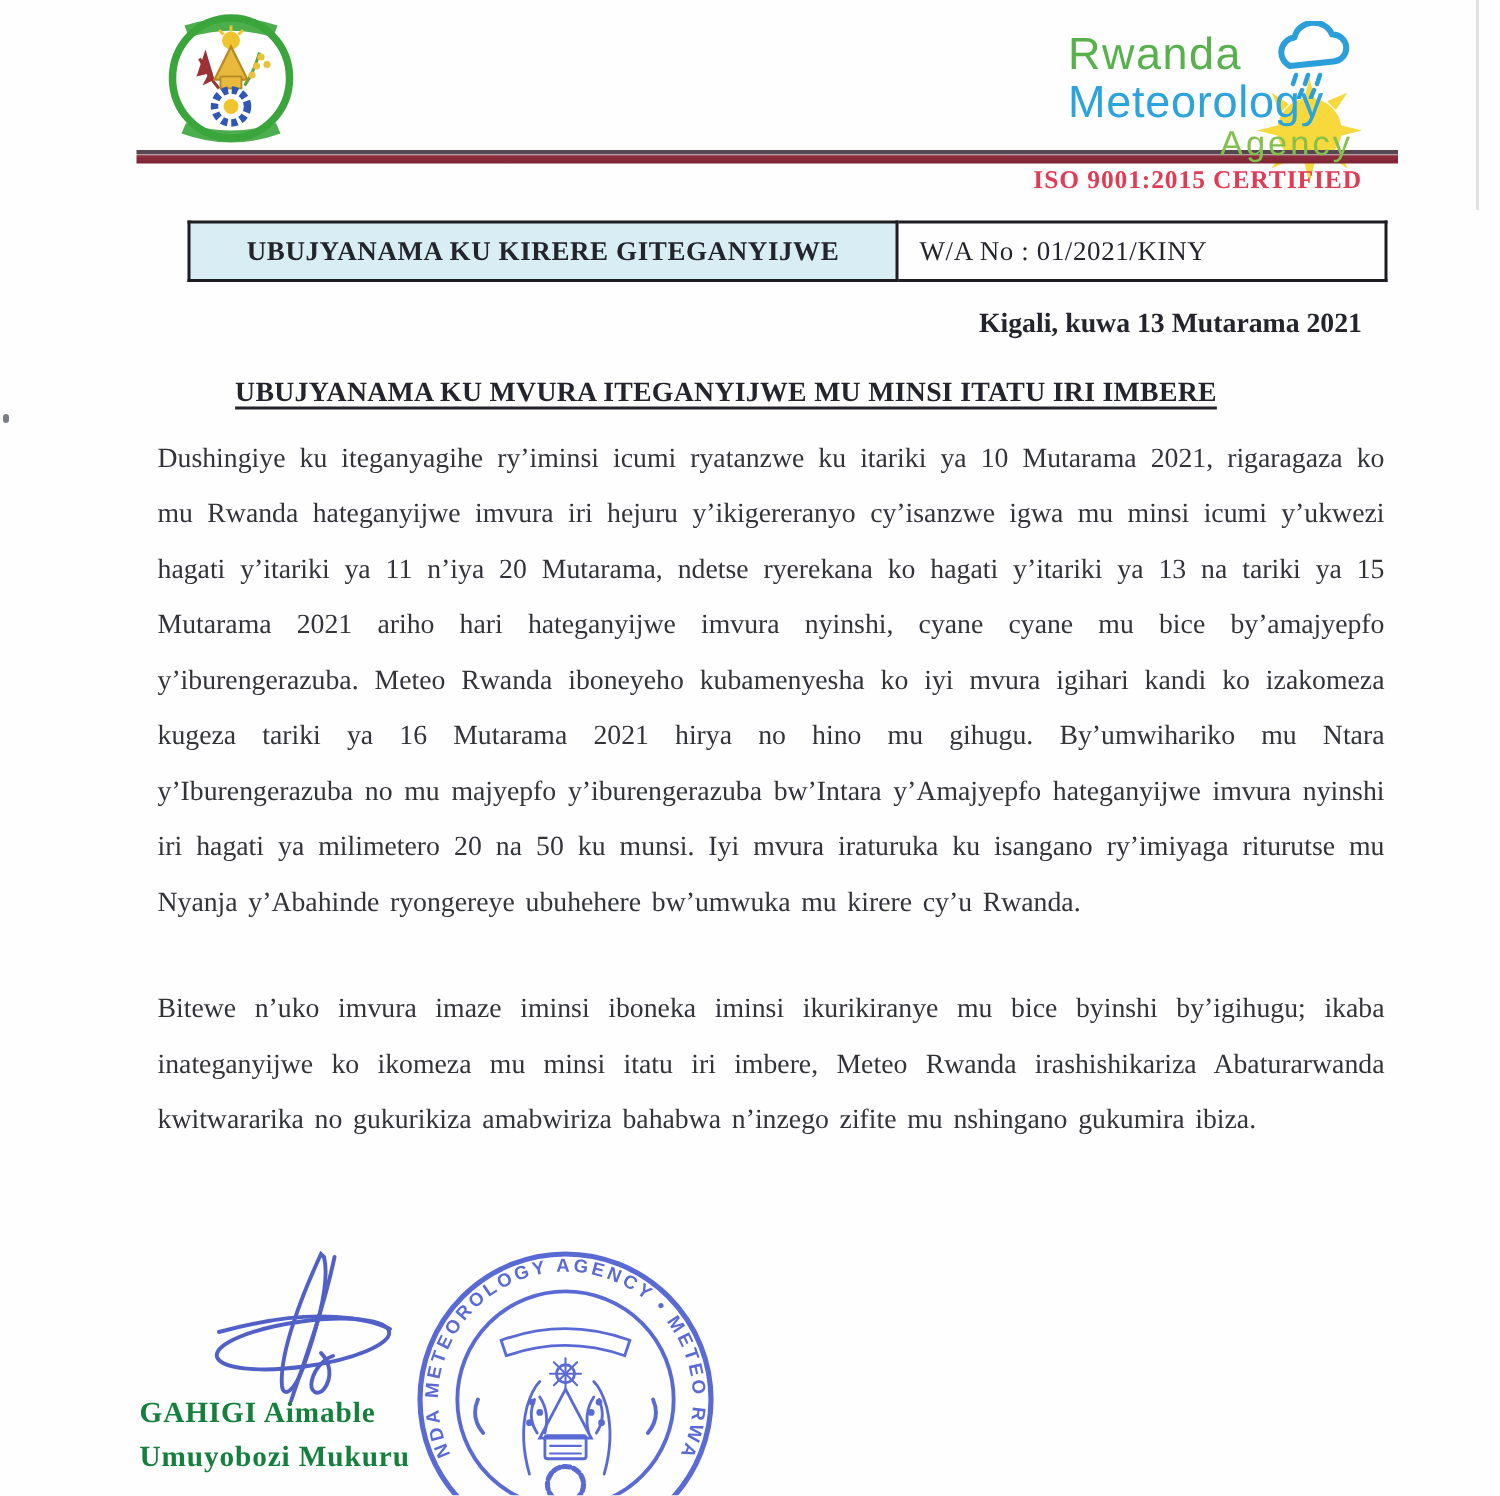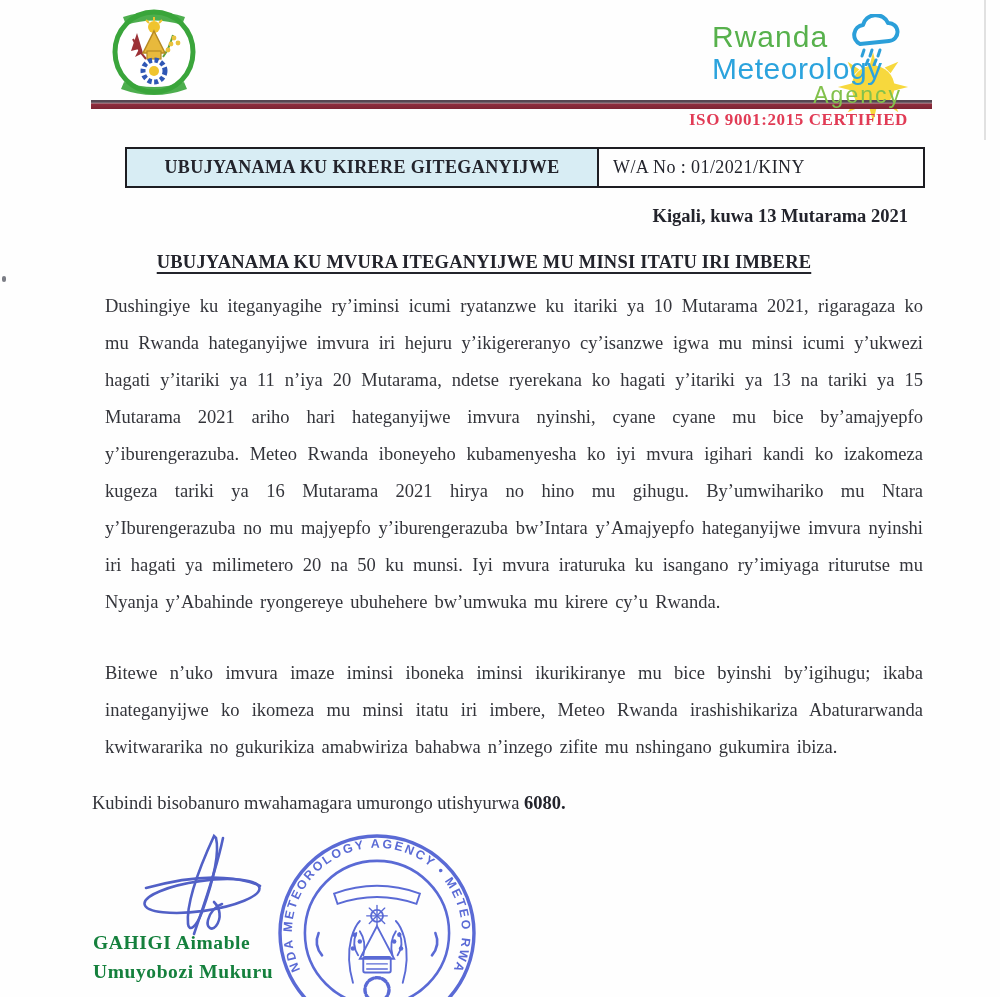--- a/index.html
+++ b/index.html
@@ -137,21 +137,20 @@
     </tr>
   </tbody>
     </table>
 
   <div class="dateline">Kigali, kuwa 13 Mutarama 2021</div>
 
   <div class="doc-title">UBUJYANAMA KU MVURA ITEGANYIJWE MU MINSI ITATU IRI IMBERE</div>
 
   <p class="para para-1">Dushingiye ku iteganyagihe ry’iminsi icumi ryatanzwe ku itariki ya 10 Mutarama 2021, rigaragaza ko mu Rwanda hateganyijwe imvura iri hejuru y’ikigereranyo cy’isanzwe igwa mu minsi icumi y’ukwezi  hagati y’itariki ya 11 n’iya 20 Mutarama, ndetse ryerekana ko hagati y’itariki ya 13 na tariki ya 15 Mutarama 2021 ariho hari hateganyijwe imvura nyinshi, cyane cyane mu bice by’amajyepfo y’iburengerazuba. Meteo Rwanda iboneyeho kubamenyesha ko iyi mvura igihari kandi ko izakomeza  kugeza tariki ya 16 Mutarama 2021 hirya no hino mu gihugu. By’umwihariko mu Ntara y’Iburengerazuba no mu majyepfo y’iburengerazuba bw’Intara y’Amajyepfo hateganyijwe imvura nyinshi iri hagati ya milimetero 20 na 50 ku munsi. Iyi mvura iraturuka ku isangano ry’imiyaga riturutse mu Nyanja y’Abahinde ryongereye ubuhehere bw’umwuka mu kirere cy’u Rwanda.</p>
   <p class="para para-2">Bitewe n’uko imvura imaze iminsi iboneka iminsi ikurikiranye mu bice byinshi by’igihugu; ikaba inateganyijwe ko ikomeza mu minsi itatu iri imbere, Meteo Rwanda irashishikariza Abaturarwanda kwitwararika no gukurikiza amabwiriza bahabwa n’inzego zifite mu nshingano gukumira ibiza.</p>
-  <p class="contact-line"><span>Kubindi bisobanuro mwahamagara umurongo utishyurwa </span><b>6080.</b></p>
 
   <div class="signature-svg">
     <svg viewBox="0 0 150 106" width="150" height="106">
       <g stroke="#3f4fc0" stroke-width="2.6" fill="none" stroke-linecap="round" opacity="0.9">
         <path d="M86 4 C 74 30 58 70 60 92 C 61 100 68 96 74 80 C 84 52 92 22 88 6 Z"></path>
         <path d="M95 6 C 88 40 74 78 66 102"></path>
         <ellipse cx="74" cy="64" rx="58" ry="15" transform="rotate(-8 74 64)"></ellipse>
         <path d="M18 56 C 40 50 70 44 96 46 C 112 47 124 50 132 54"></path>
         <path d="M86 70 C 92 76 94 86 88 94 C 84 99 78 96 80 88 C 82 80 88 74 94 72"></path>
       </g>

